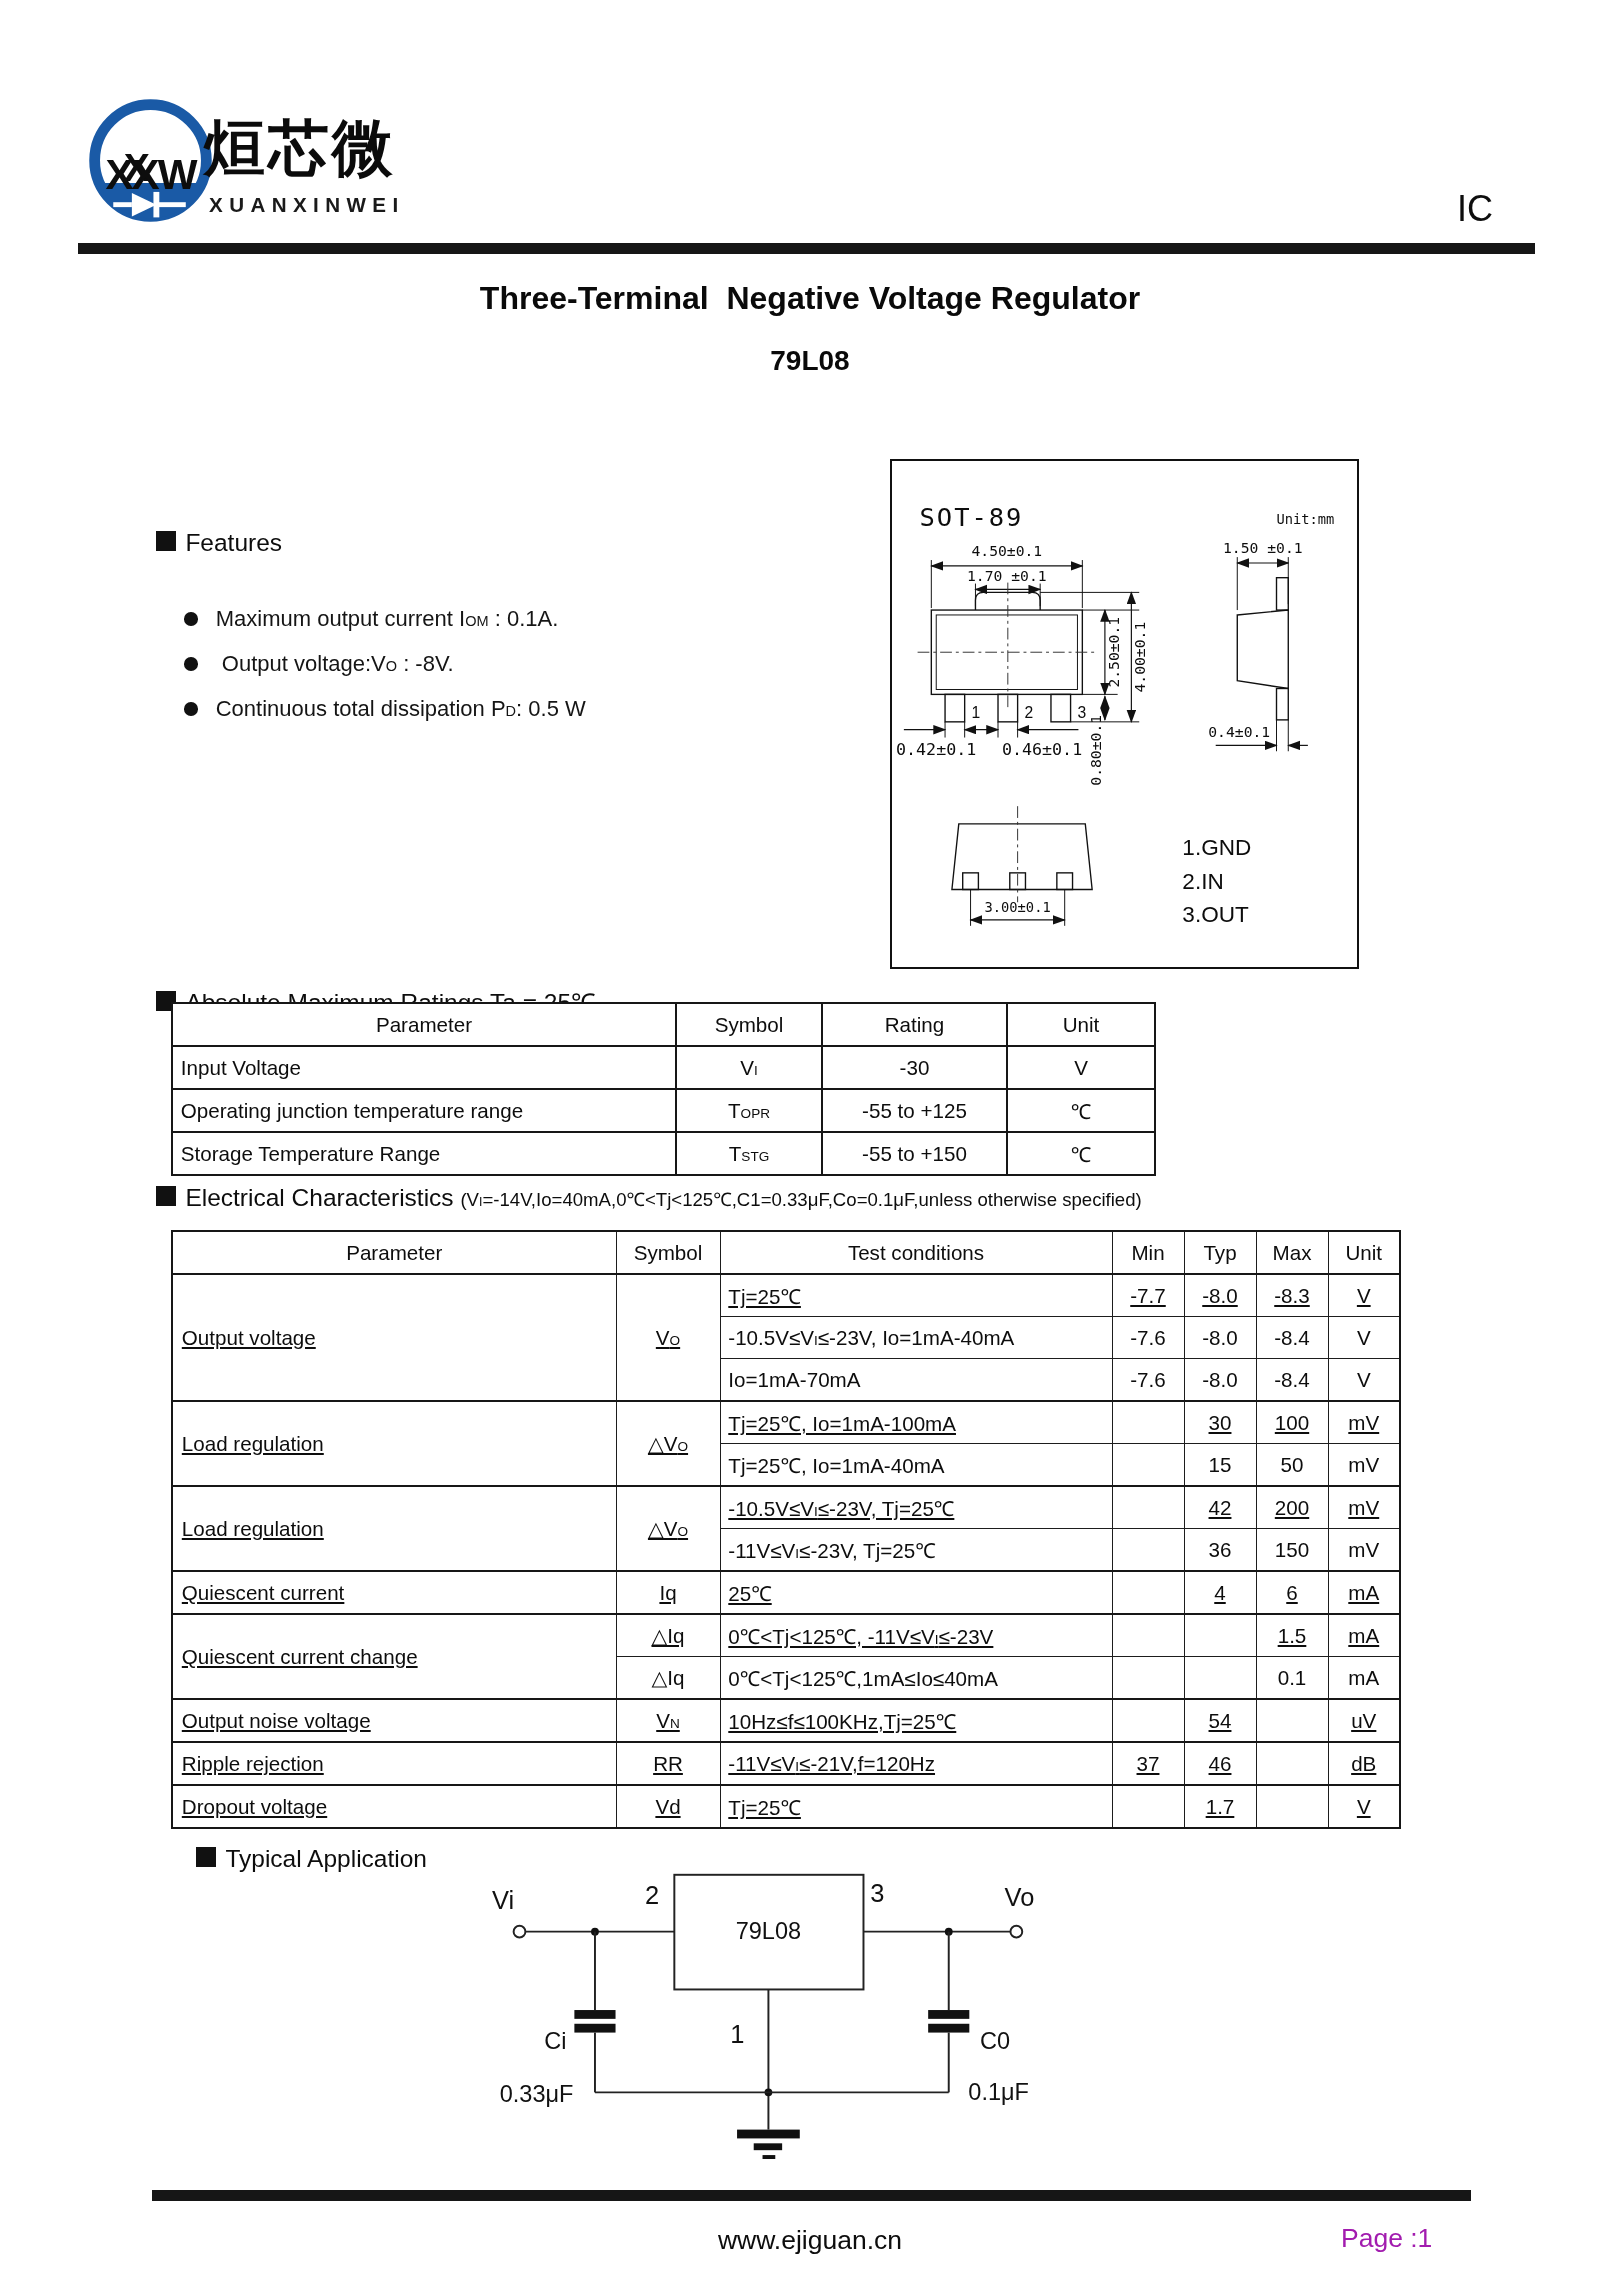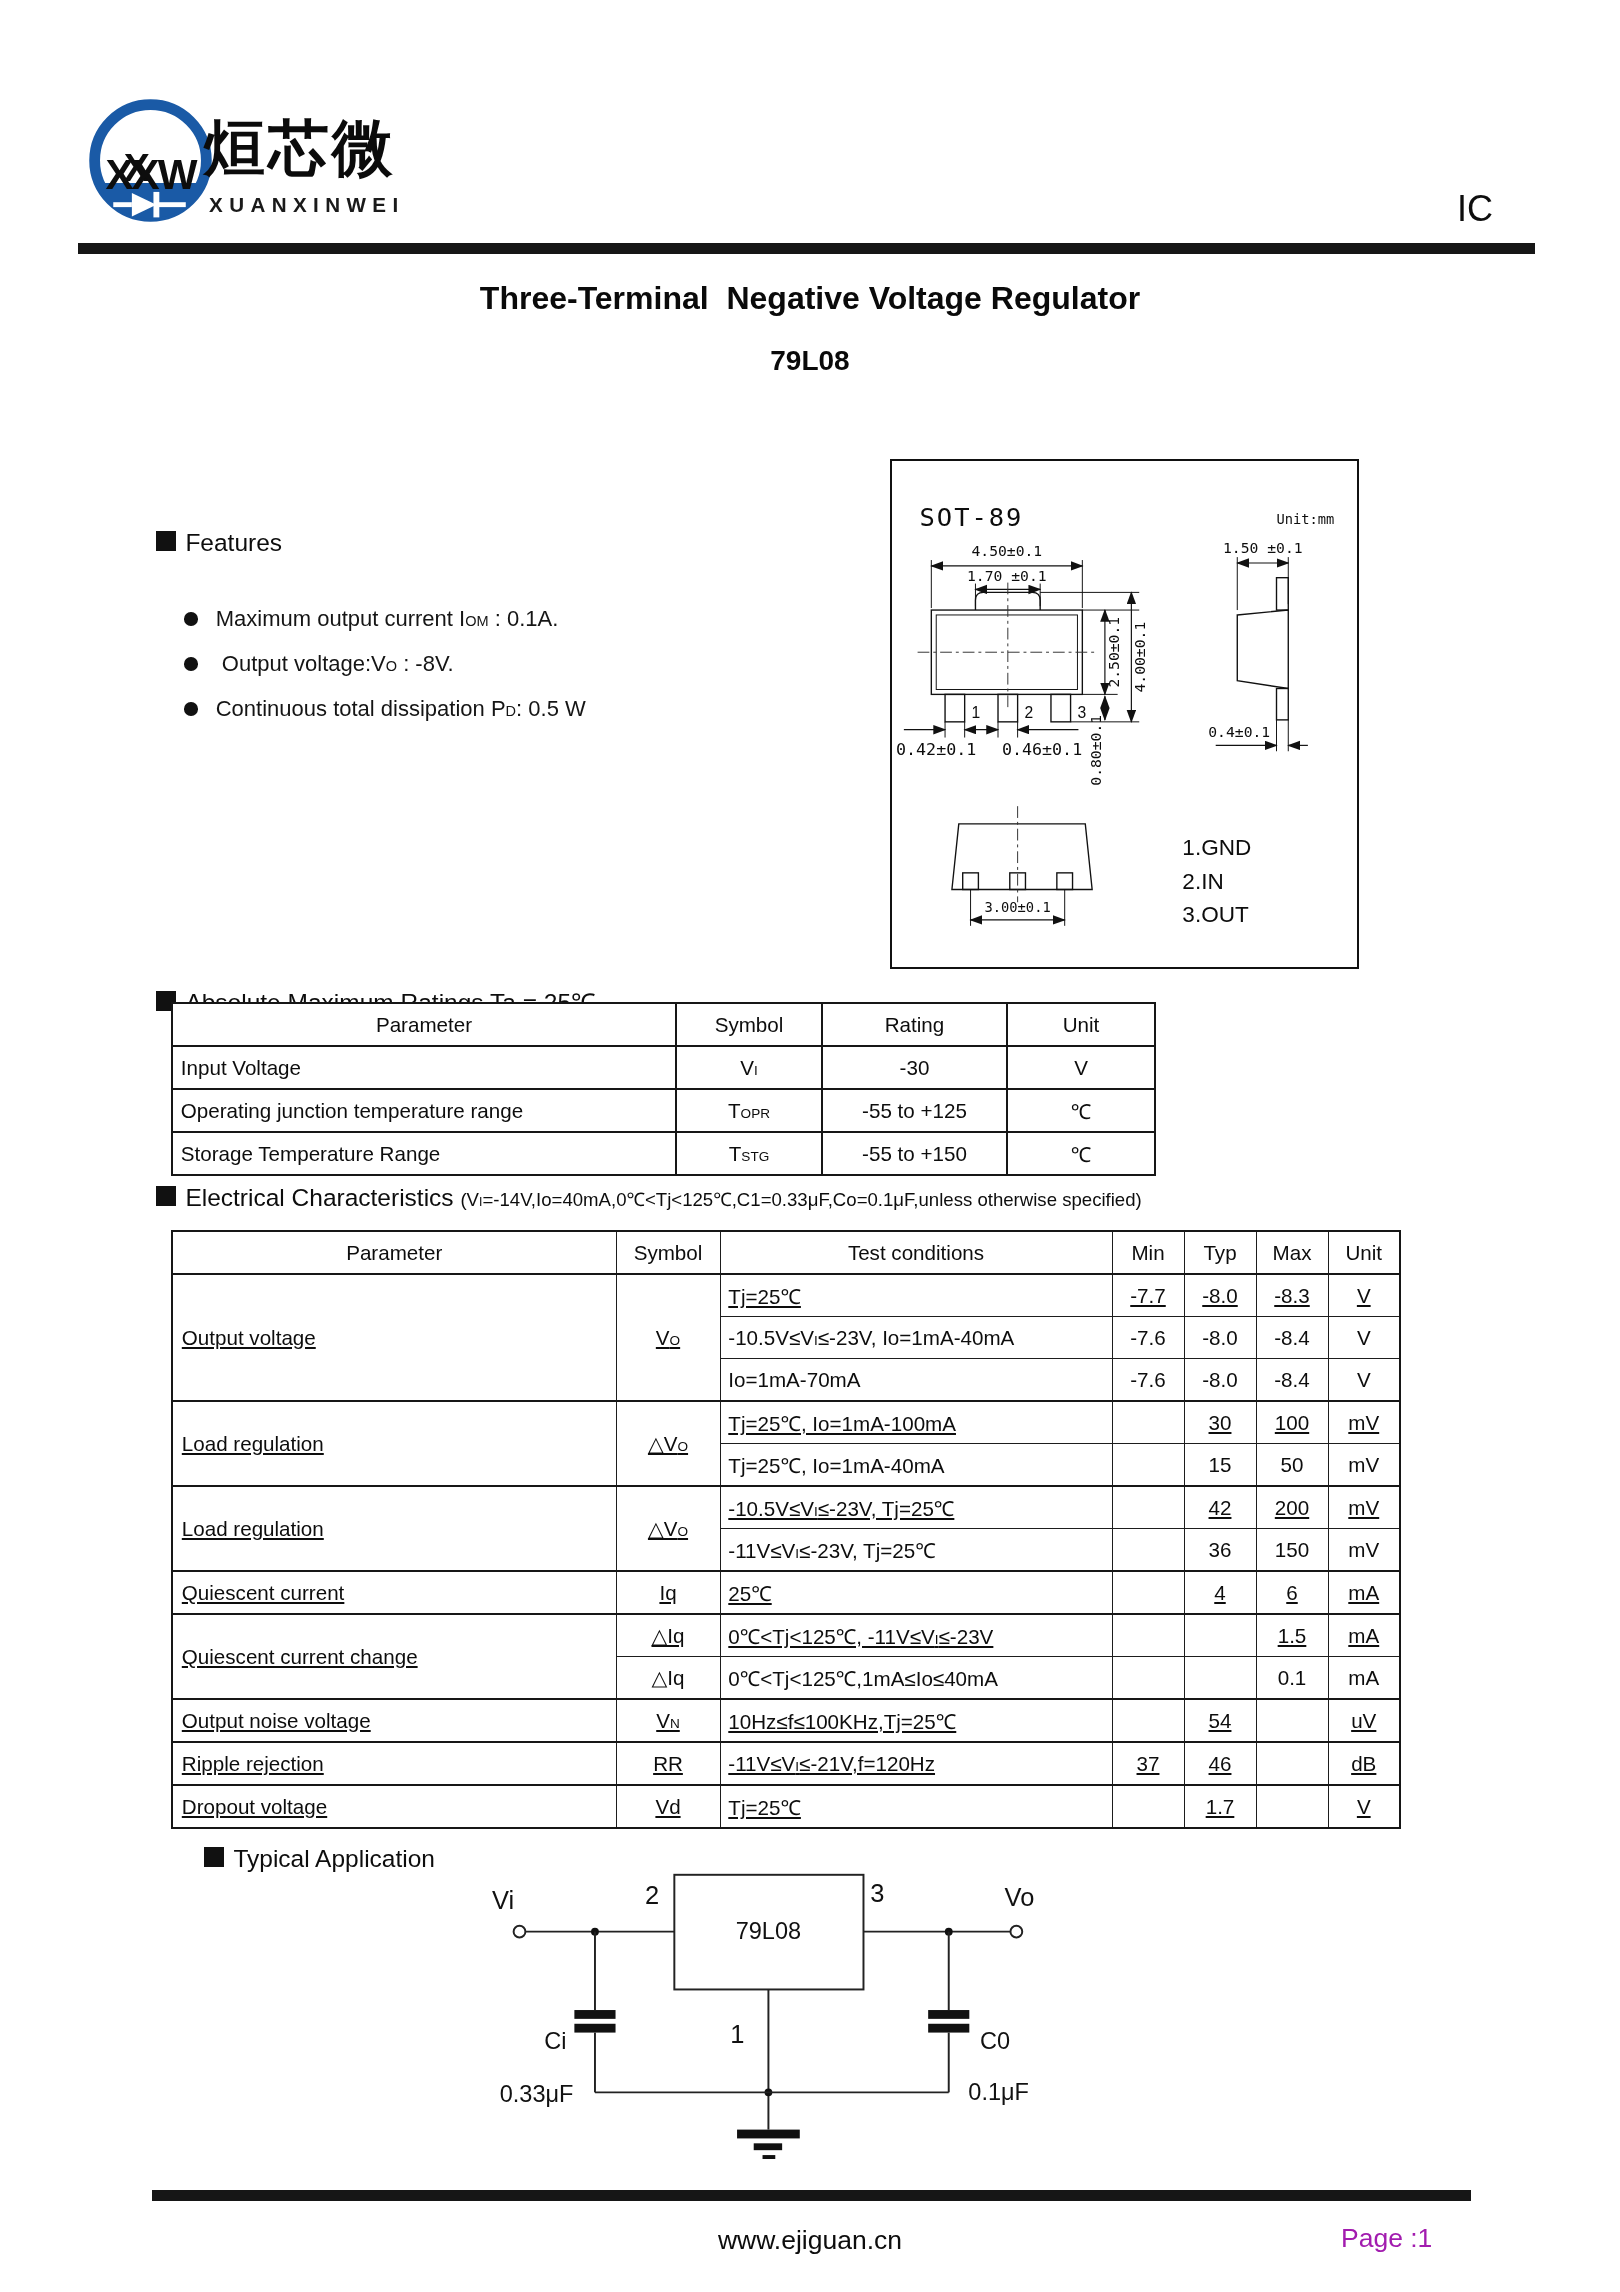--- a/index.html
+++ b/index.html
@@ -344,21 +344,21 @@
         <td>Vd</td>
         <td class="c">Tj=25℃</td>
         <td></td>
         <td>1.7</td>
         <td></td>
         <td>V</td>
       </tr>
     </tbody>
   </table>
 
-  <div class="abs sec" style="left:164px;top:1845px;padding-left:40px;">
+  <div class="abs sec" style="left:156px;top:1845px;padding-left:40px;">
     <span class="mark"></span><span>Typical Application</span>
   </div>
   <div class="abs" style="left:431px;top:1865px;width:667px;height:294px;">
     <svg width="667" height="294" viewBox="0 0 680 300">
       <style>
         .w{stroke:#222;stroke-width:2;fill:none;}
         .lbl{font-family:"Liberation Sans",sans-serif;font-size:26px;fill:#111;}
       </style>
       <text x="62" y="45" class="lbl">Vi</text>
       <text x="218" y="40" class="lbl">2</text>

